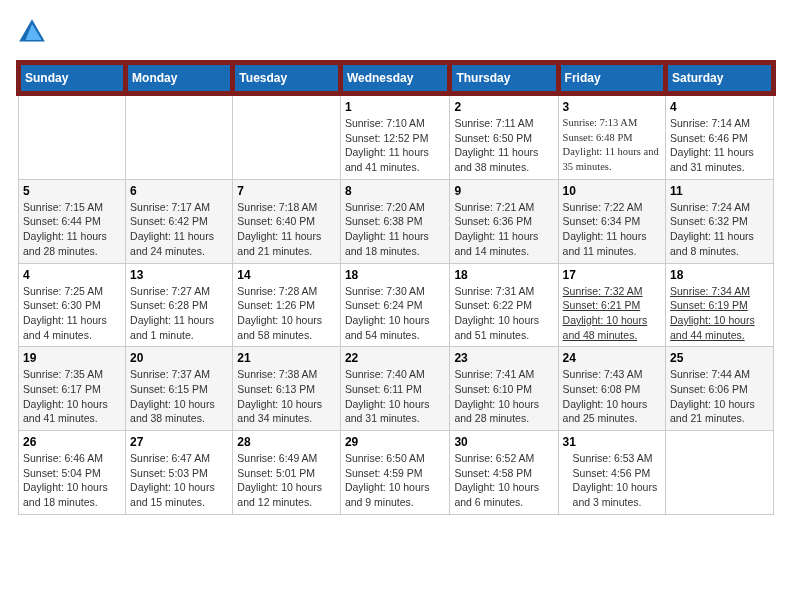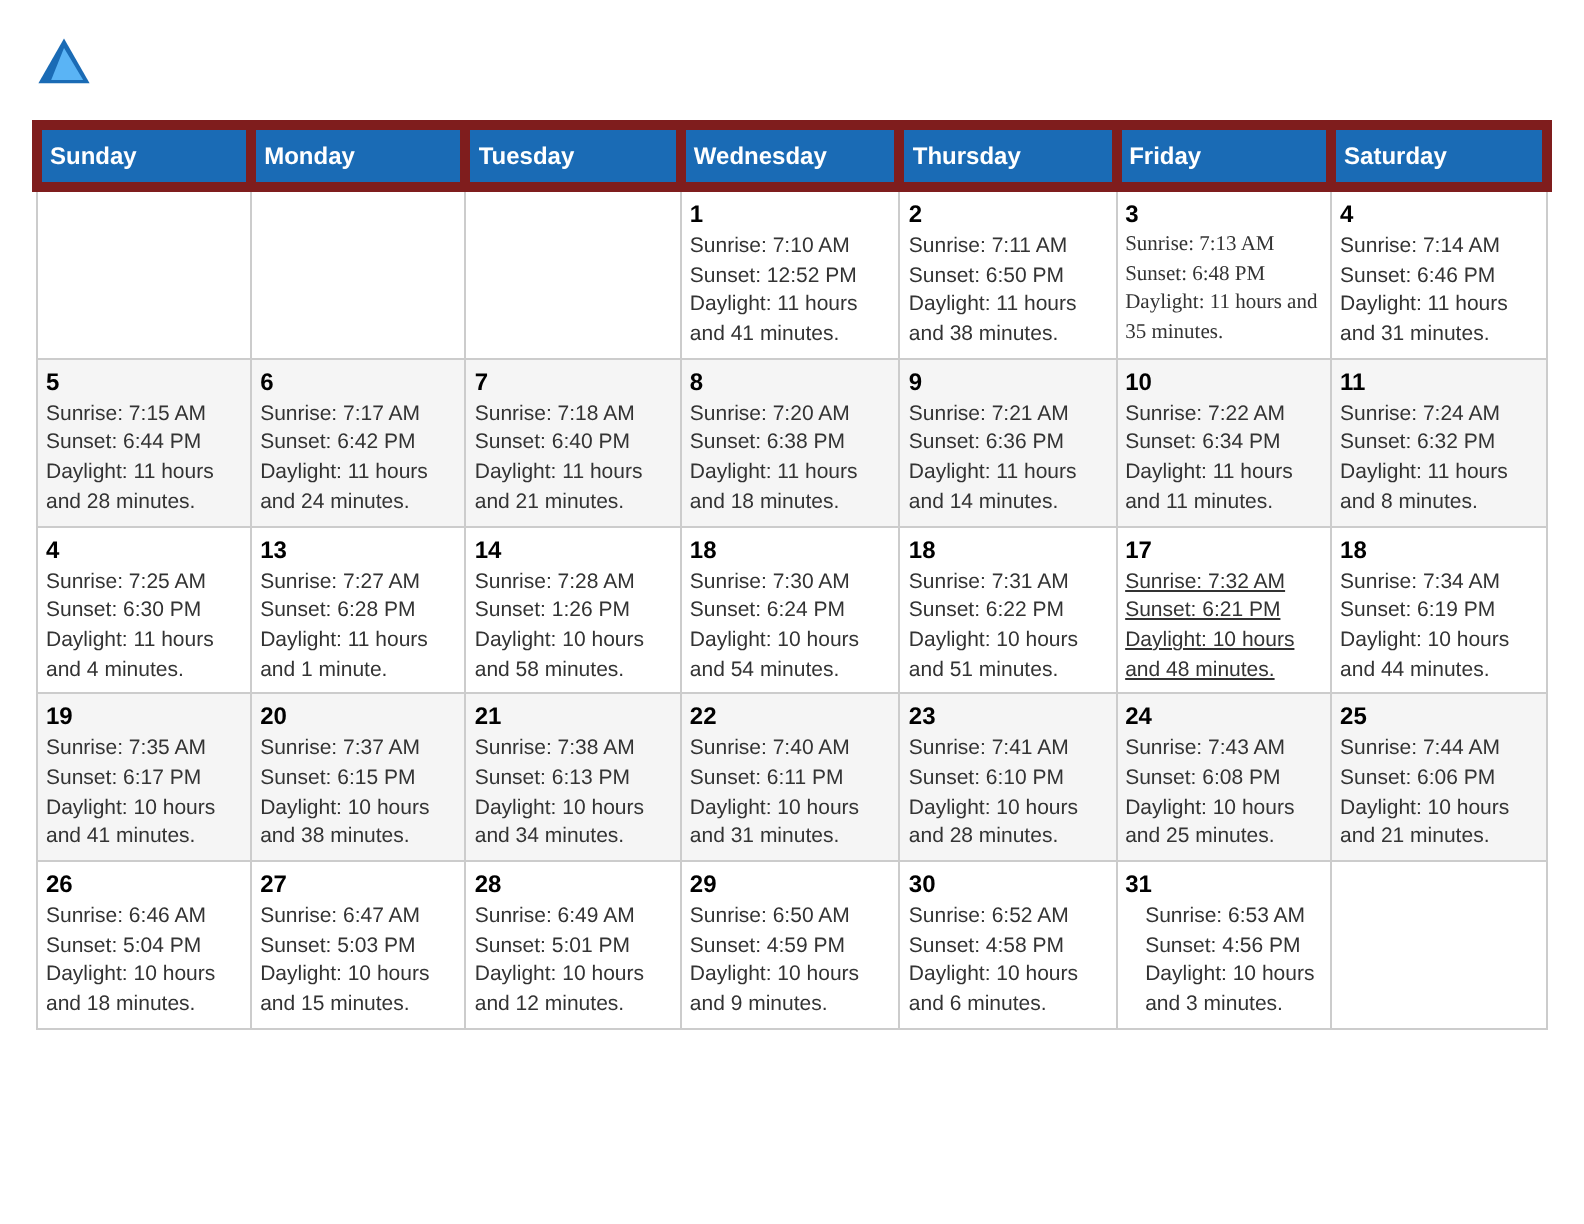--- a/index.html
+++ b/index.html
@@ -219,21 +219,21 @@
 Daylight: 10 hours and 51 minutes.</div>
         </td>
         <td>
           <div class="day-num">17</div>
           <div class="day-info" style="white-space: pre-line; text-decoration: underline;">Sunrise: 7:32 AM
 Sunset: 6:21 PM
 Daylight: 10 hours and 48 minutes.</div>
         </td>
         <td>
           <div class="day-num">18</div>
-          <div class="day-info" style="white-space: pre-line;">Sunrise: 7:34 AM
+          <div class="day-info" style="white-space: pre-line; text-decoration: underline;">Sunrise: 7:34 AM
 Sunset: 6:19 PM
 Daylight: 10 hours and 44 minutes.</div>
         </td>
       </tr>
       <tr>
         <td>
           <div class="day-num">19</div>
           <div class="day-info" style="white-space: pre-line;">Sunrise: 7:35 AM
 Sunset: 6:17 PM
 Daylight: 10 hours and 41 minutes.</div>

